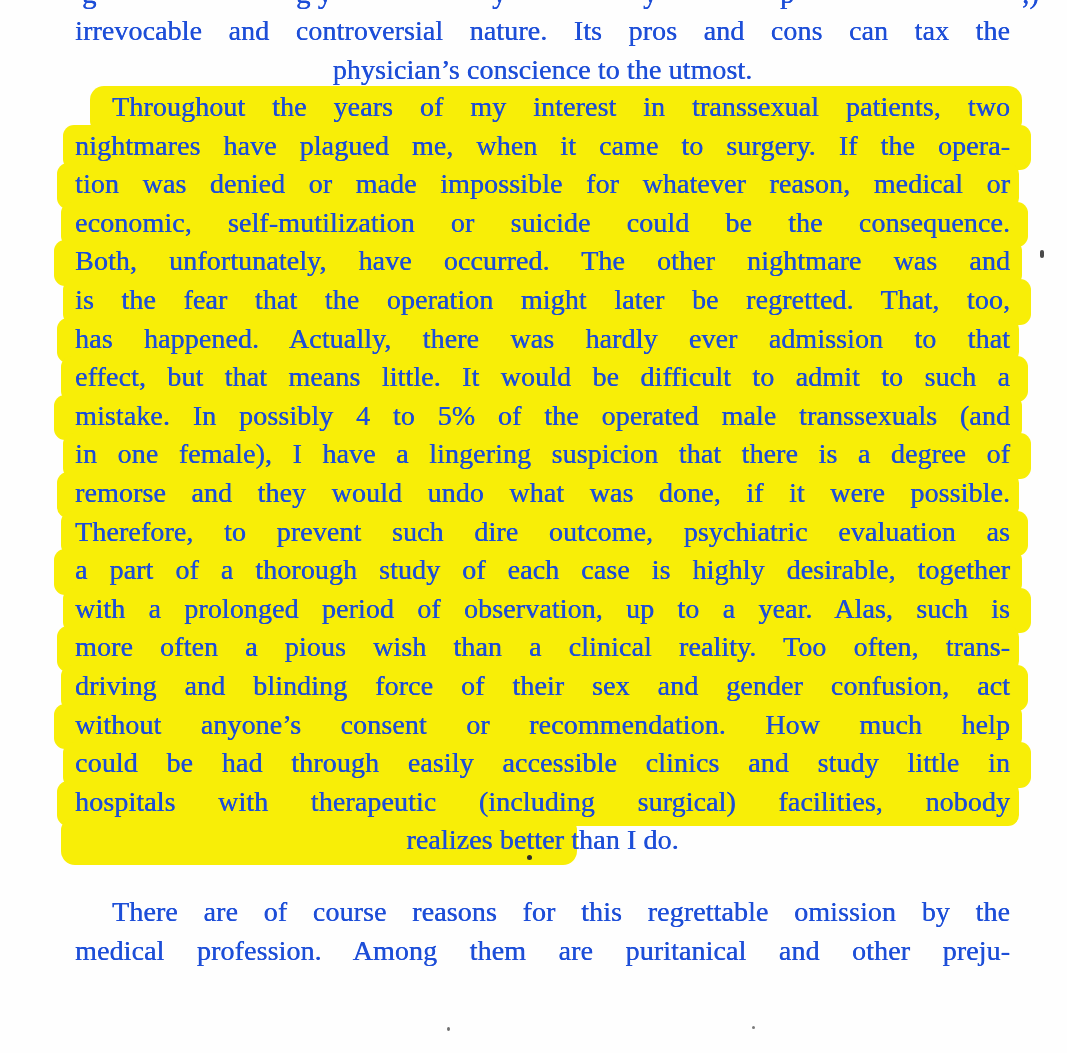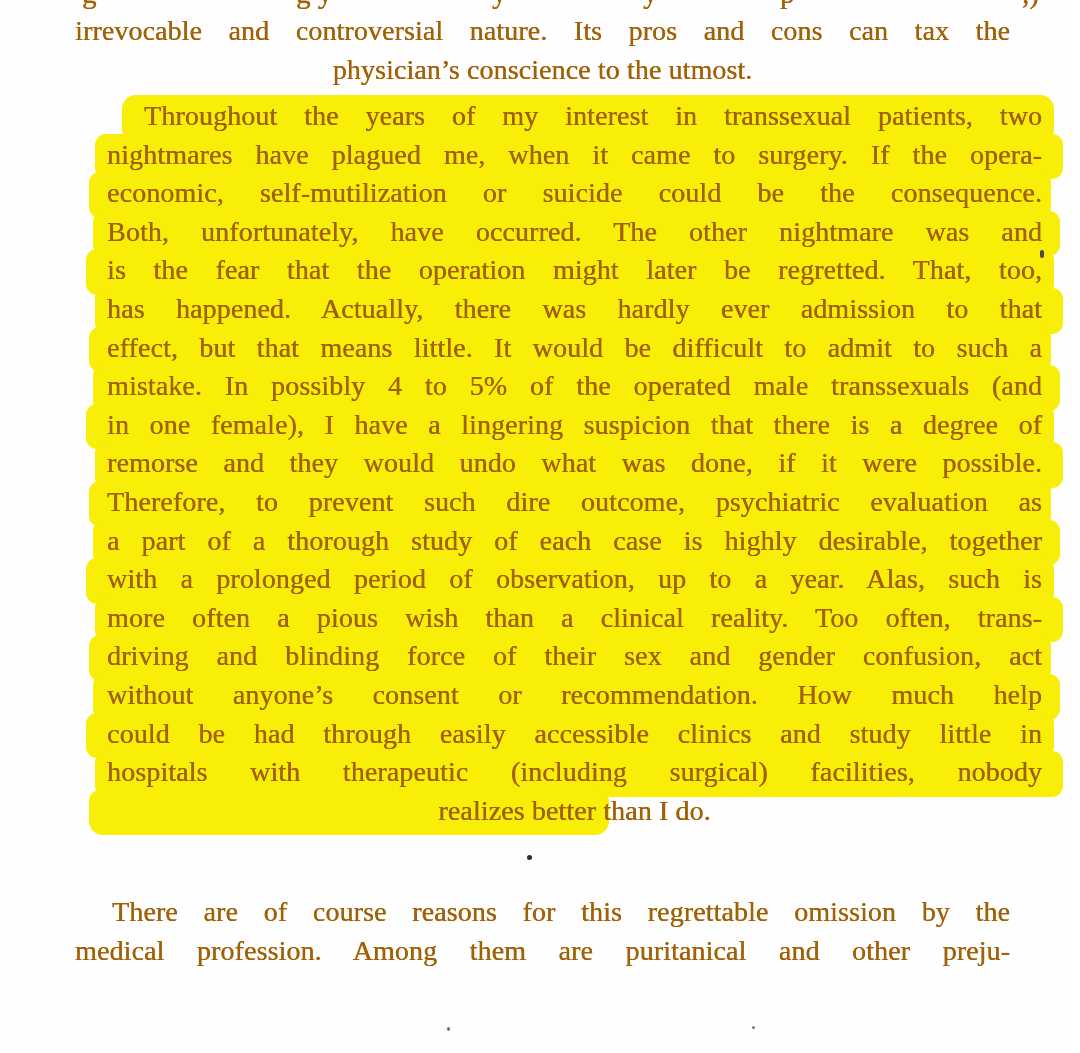--- a/index.html
+++ b/index.html
@@ -2,26 +2,26 @@
 <html style="--hl: #f8ee07;"><head>
 <meta charset="utf-8">
 <style>
   html,body{margin:0;padding:0;background:#ffffff;}
   .page{
     position:relative;
     width:1067px;height:1053px;
     background:#fefefe;
     overflow:hidden;
     font-family:"Liberation Serif","DejaVu Serif",serif;
-    color:#a16207;
+    color:#1d4ed8;
     z-index:0;
   }
   .block{position:absolute;left:75px;width:935px;}
   #block-0{top:12px;}
-  #block-1{top:97px;margin-left:32px;}
+  #block-1{top:88px;}
   #block-2{top:893px;}
   .line{
     position:relative;
     font-size:28px;
     line-height:38.6px;
     text-align:justify;
     text-align-last:justify;
     text-shadow:0.35px 0 0 currentColor;
     letter-spacing:0.1px;
   }
@@ -69,20 +69,21 @@
       <span class="clip-frag" style="left: 1022px;">,)</span>
     </div>
   <div id="text-blocks">
       <div class="block" id="block-0">
         <div class="line">irrevocable and controversial nature. Its pros and cons can tax the</div>
         <div class="line nojust">physician’s conscience to the utmost.</div>
       </div>
       <div class="block" id="block-1">
         <div class="line hl indent hl-first">Throughout the years of my interest in transsexual patients, two</div>
         <div class="line hl">nightmares have plagued me, when it came to surgery. If the opera-</div>
+        <div class="line hl">tion was denied or made impossible for whatever reason, medical or</div>
         <div class="line hl">economic, self-mutilization or suicide could be the consequence.</div>
         <div class="line hl">Both, unfortunately, have occurred. The other nightmare was and</div>
         <div class="line hl">is the fear that the operation might later be regretted. That, too,</div>
         <div class="line hl">has happened. Actually, there was hardly ever admission to that</div>
         <div class="line hl">effect, but that means little. It would be difficult to admit to such a</div>
         <div class="line hl">mistake. In possibly 4 to 5% of the operated male transsexuals (and</div>
         <div class="line hl">in one female), I have a lingering suspicion that there is a degree of</div>
         <div class="line hl">remorse and they would undo what was done, if it were possible.</div>
         <div class="line hl">Therefore, to prevent such dire outcome, psychiatric evaluation as</div>
         <div class="line hl">a part of a thorough study of each case is highly desirable, together</div>

